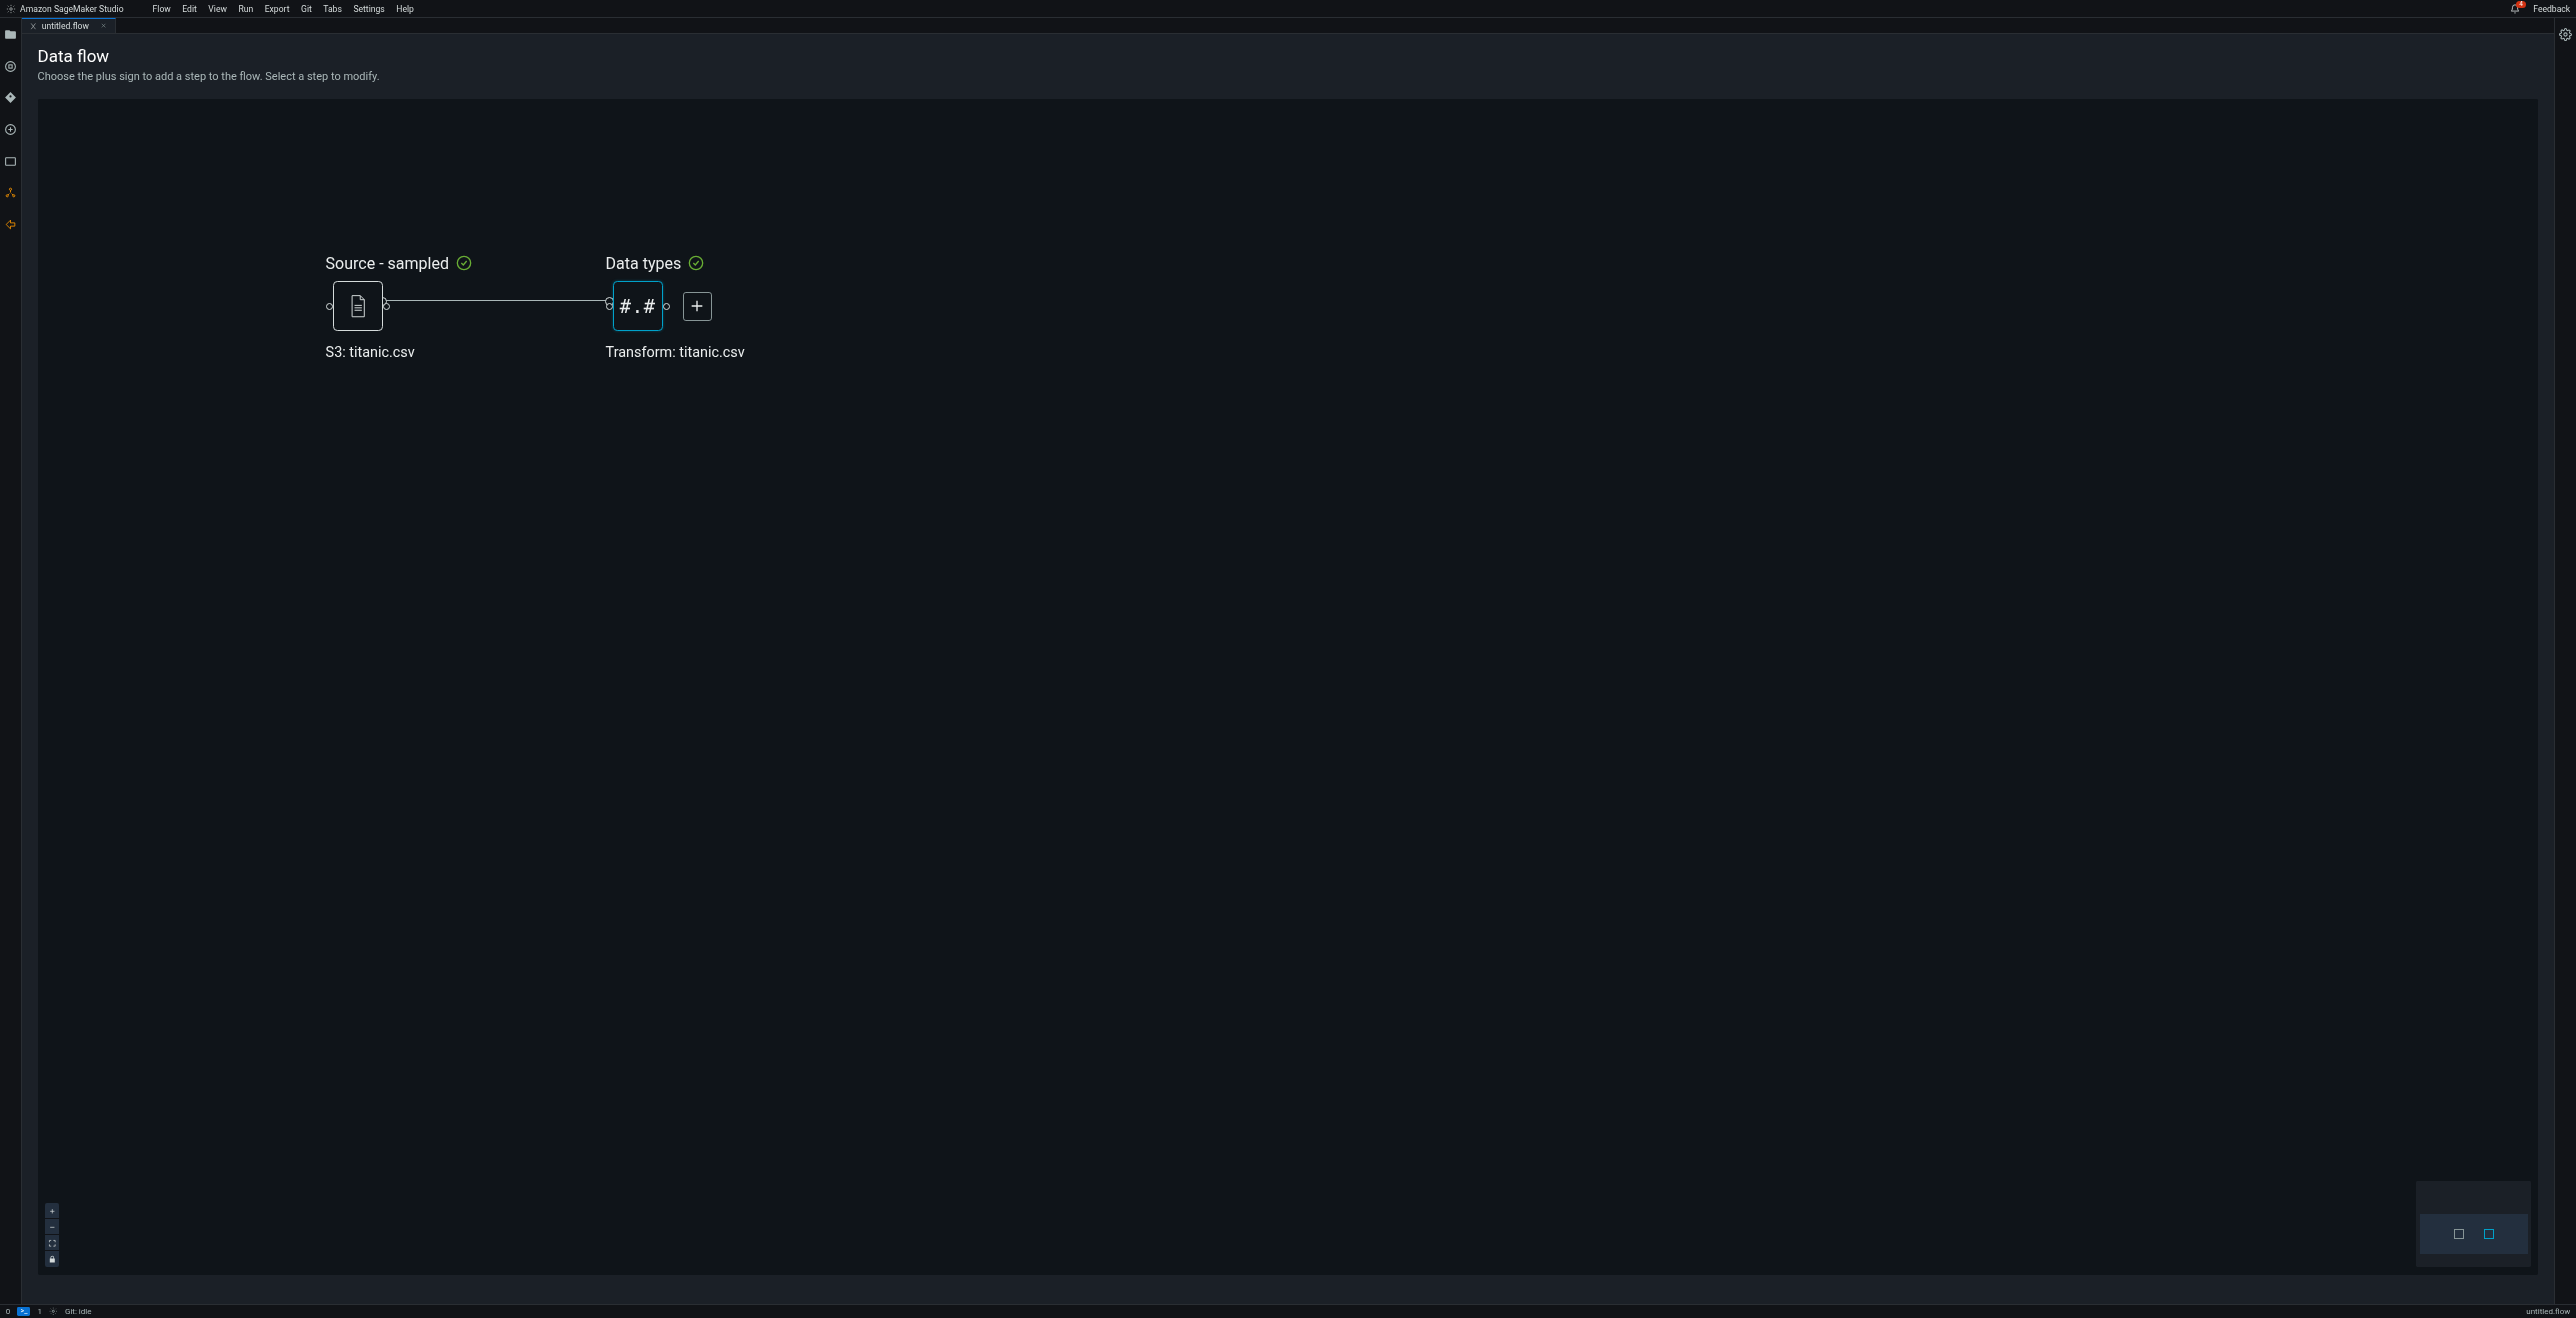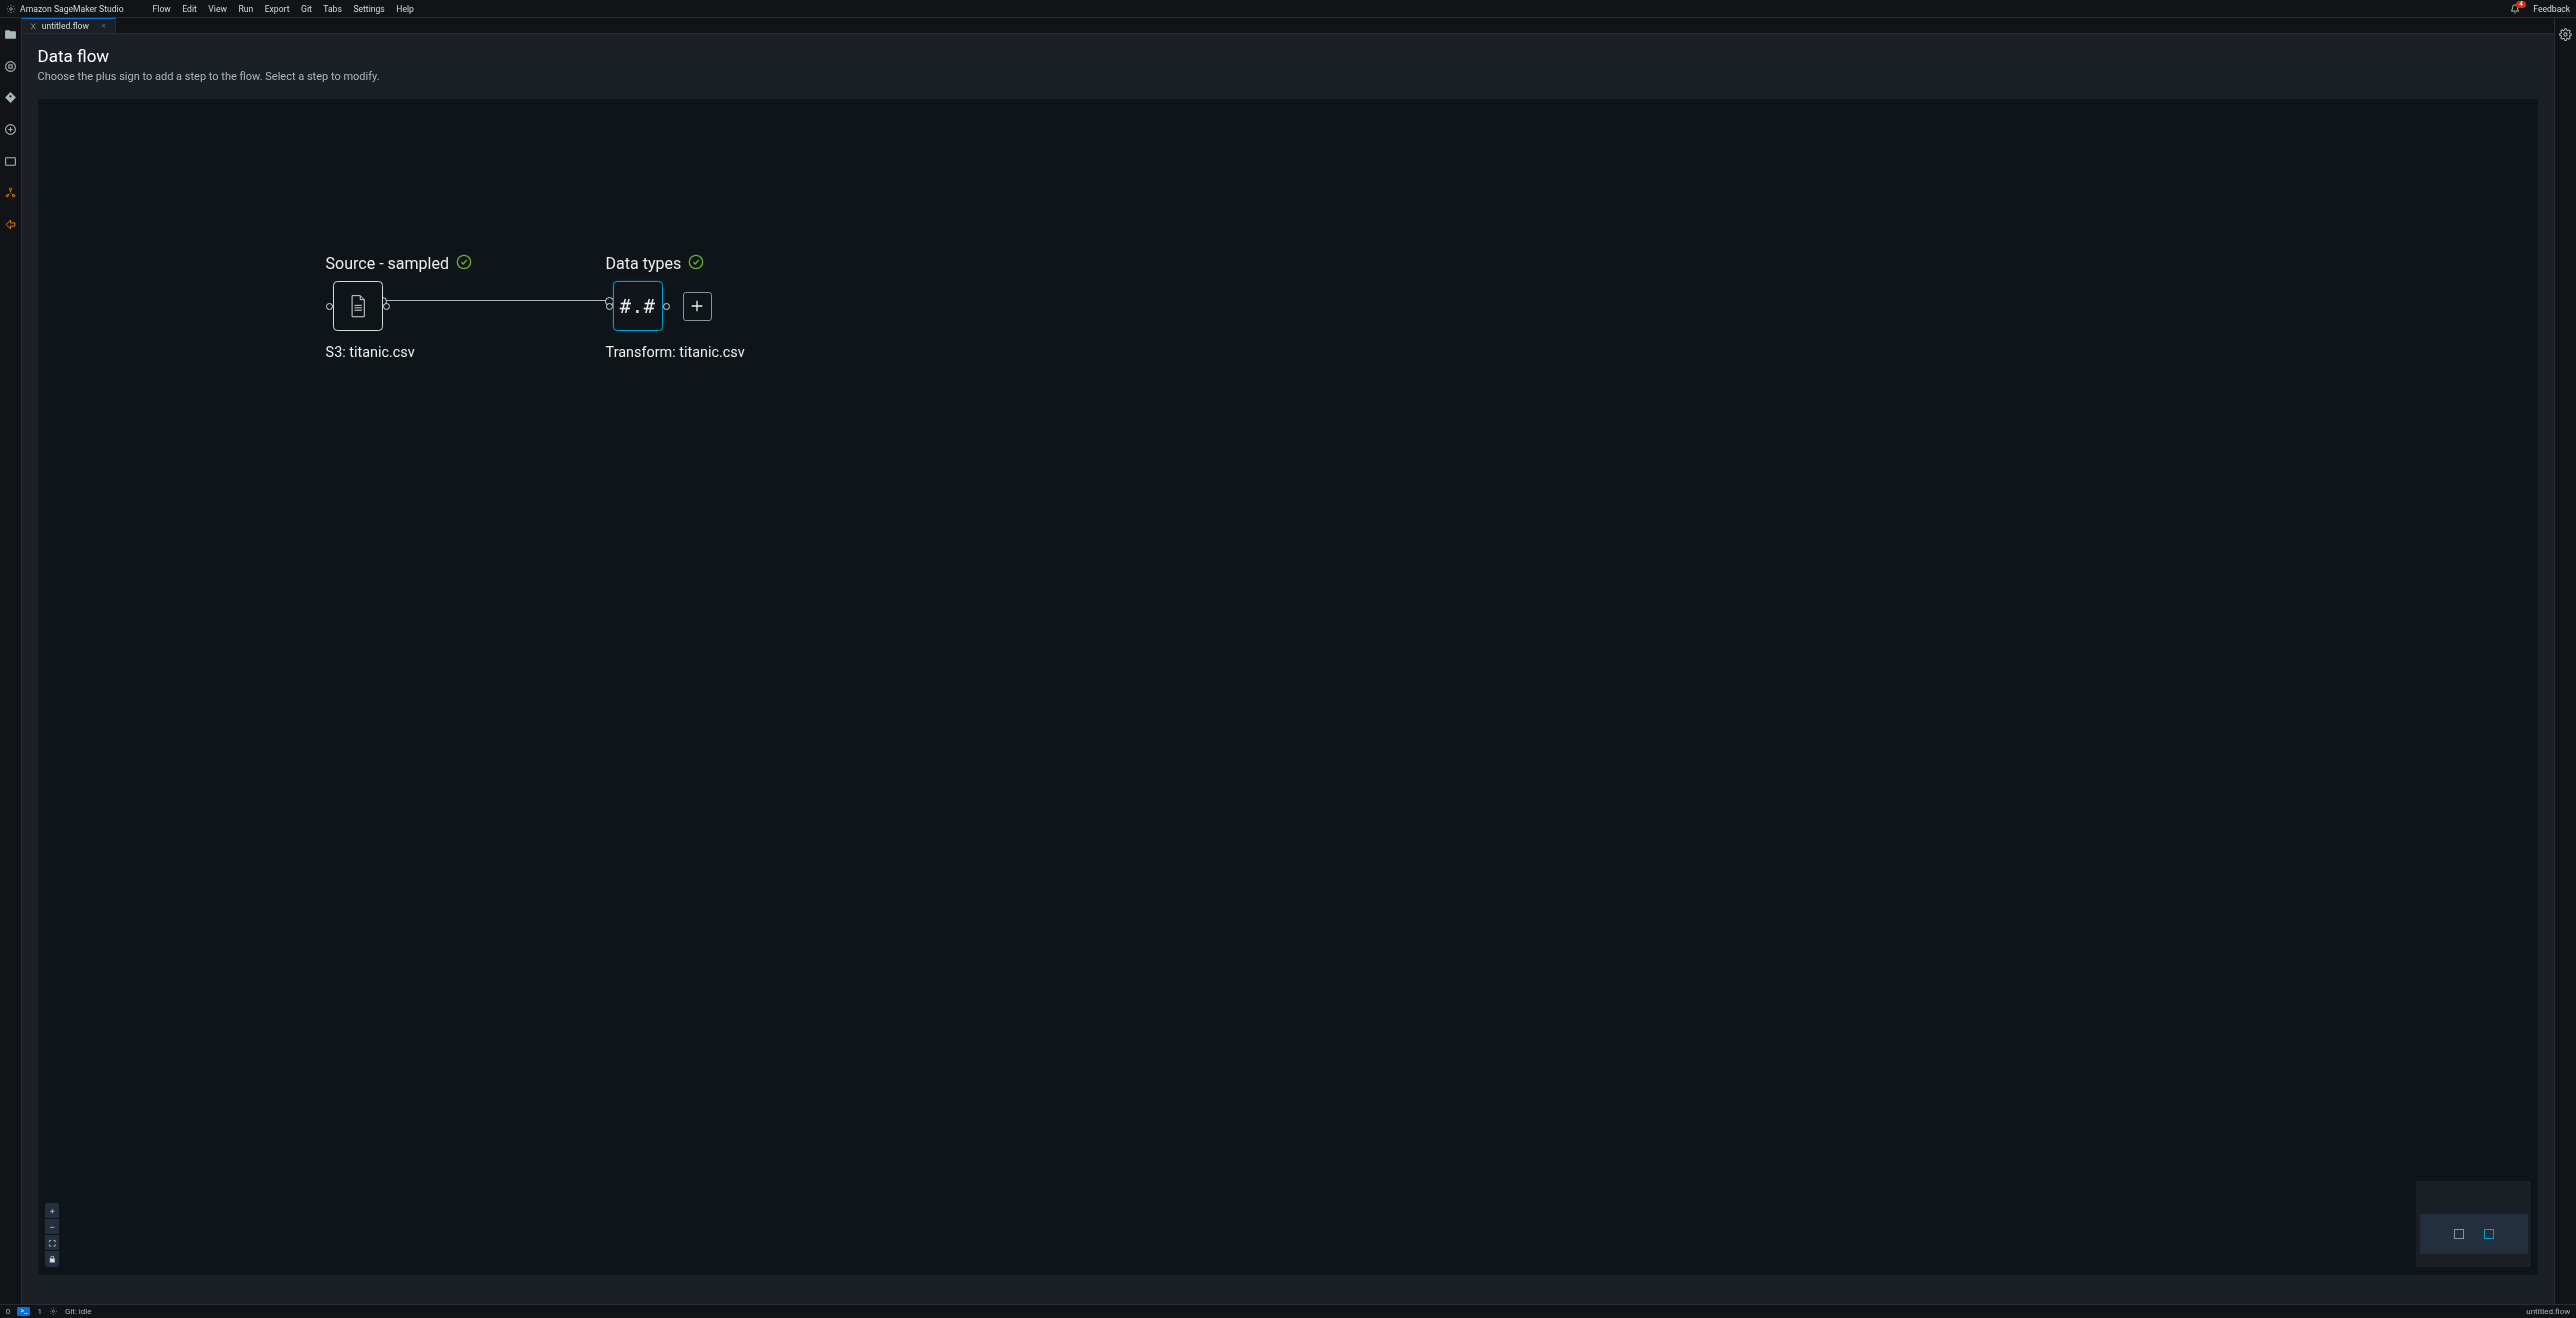--- a/index.html
+++ b/index.html
@@ -45,21 +45,21 @@
 
 .flow-header { padding: 11.5px 16px 7.2px; }
 .flow-header h1 { font-size: 17px; font-weight: 400; color: #fff; margin-bottom: 4.3px; }
 .flow-header p { font-size: 11px; color: #aab7b8; }
 
 
 .canvas-wrap { flex: 1; margin: 8.6px 16px 29px; position: relative; background: #0f1419; border-radius: 1.4px; overflow: hidden; }
 
 
 .node-group { position: absolute; display: flex; flex-direction: column; align-items: flex-start; }
-.node-title-row { display: flex; gap: 7.2px; margin-bottom: 8.6px; }
+.node-title-row { display: flex; align-items: center; gap: 7.2px; margin-bottom: 8.6px; }
 .node-title { font-size: 16px; font-weight: 400; color: #eaeded; }
 .check-icon { width: 16px; height: 16px; color: #69ae34; }
 
 .node-box-row { display: flex; align-items: center; }
 .port { width: 7.2px; height: 7.2px; border: 1.1px solid #d5dbdb; border-radius: 50%; background: #0f1419; }
 .node-box { width: 50px; height: 50px; border: 1.1px solid #d5dbdb; border-radius: 4.3px; display: flex; align-items: center; justify-content: center; background: #0f1419; }
 .node-box.selected { border: 1.4px solid #00a1c9; box-shadow: 0 0 2.9px rgba(0,161,201,0.4); }
 .node-box .inner-icon { width: 21.6px; height: 24.4px; color: #d5dbdb; }
 .node-box .type-text { font-size: 18.7px; color: #eaeded; font-family: monospace; letter-spacing: 0.7px; }
 

